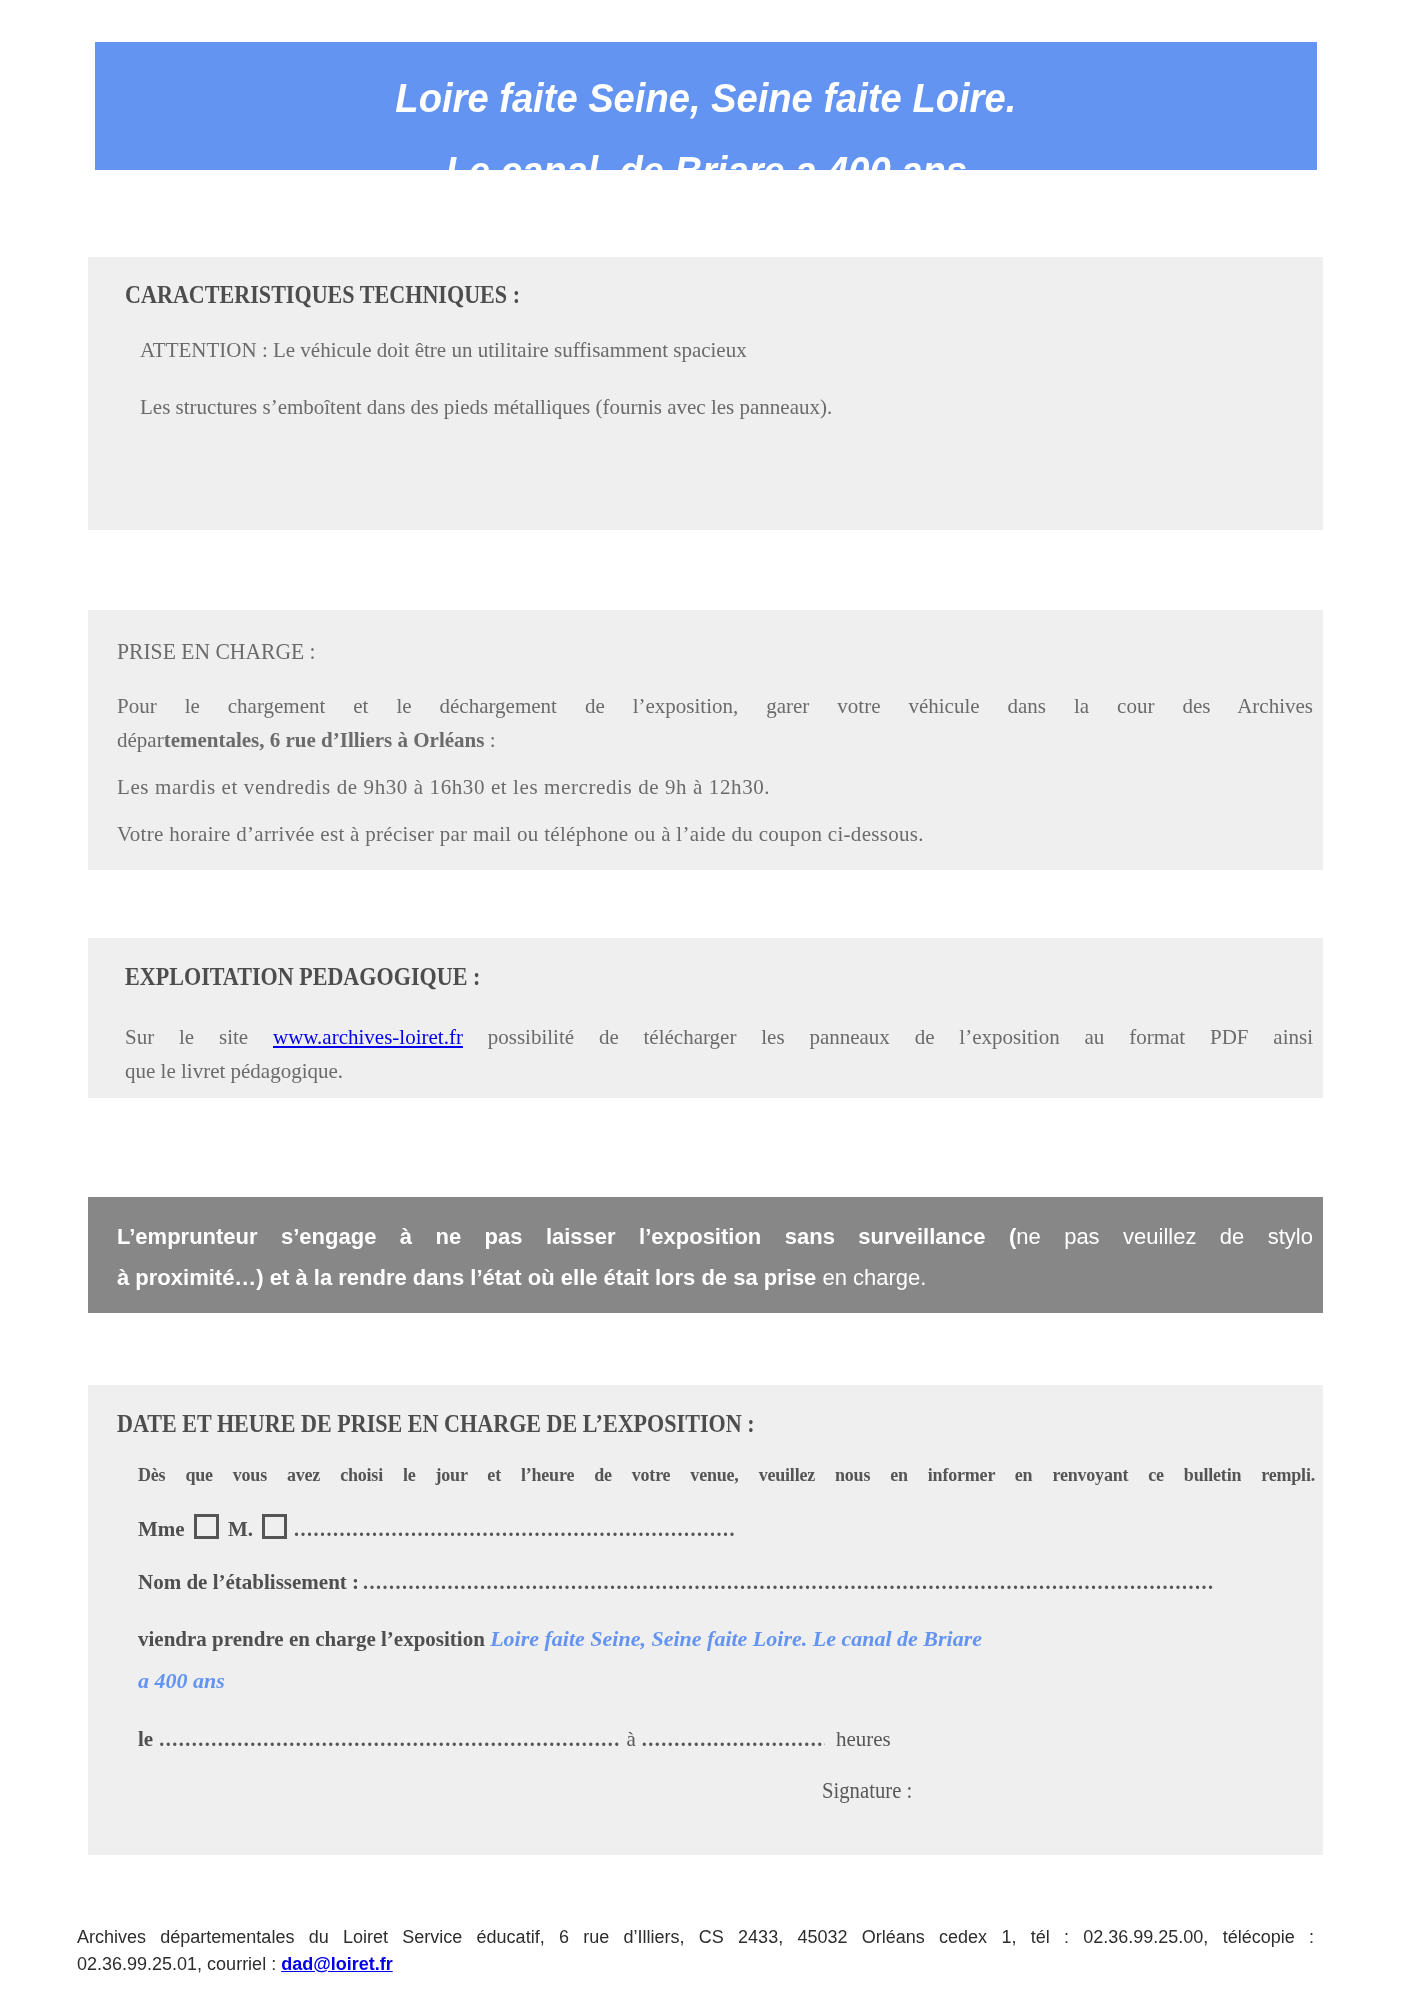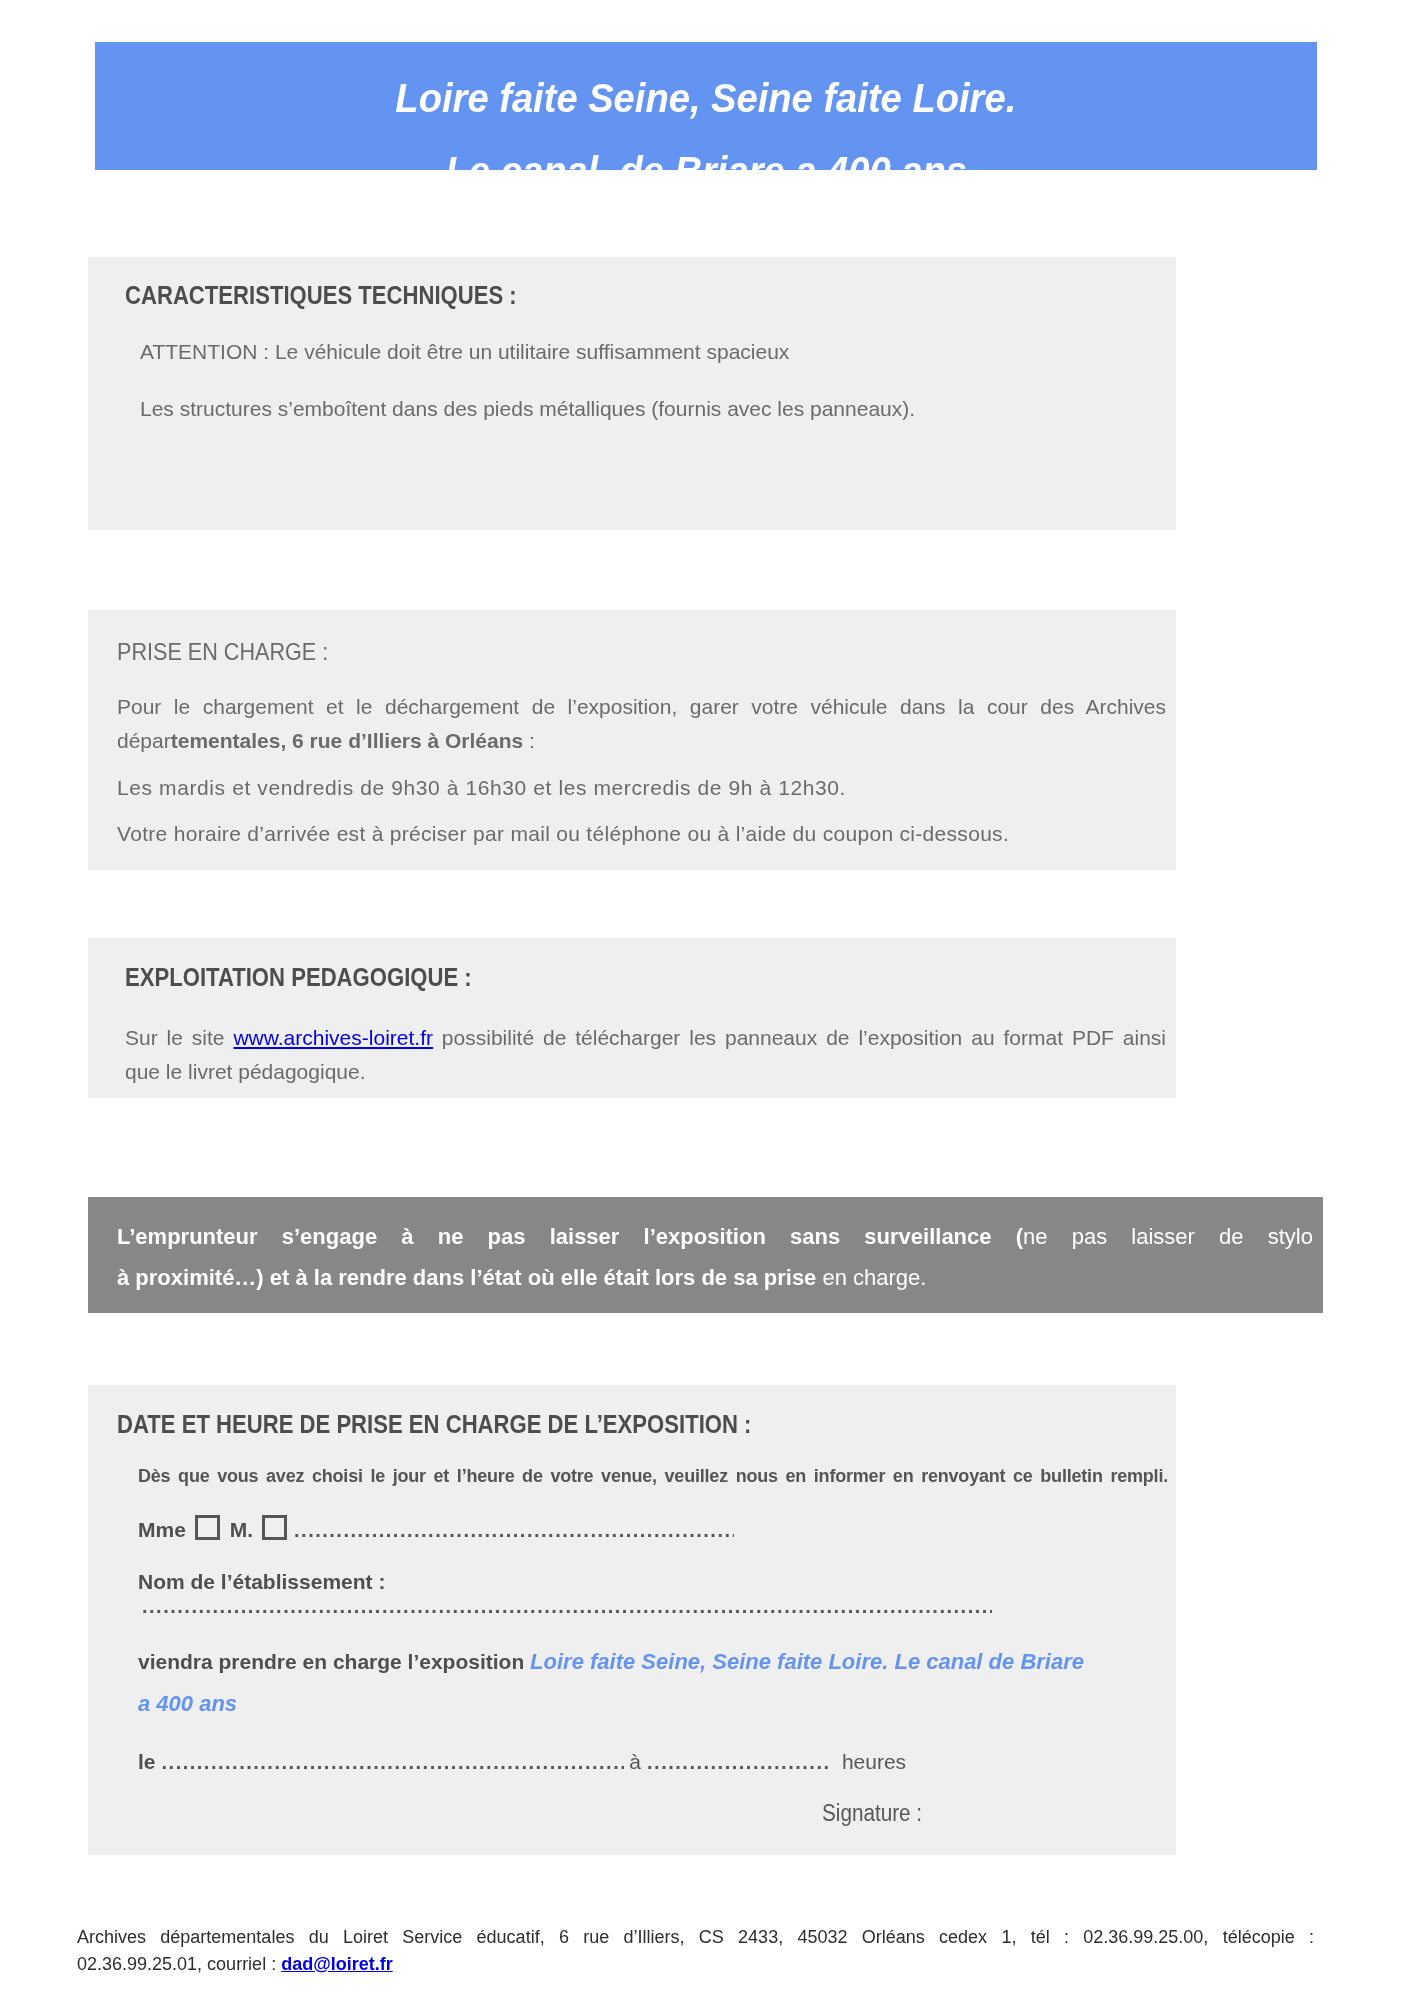--- a/index.html
+++ b/index.html
@@ -15,22 +15,23 @@
     padding-top:24px;
   }
   .banner .t-line{display:block;line-height:64px;}
   .banner .t-line span{
     display:inline-block;transform:scaleX(.93);transform-origin:50% 50%;
     color:#fff;font-weight:bold;font-style:italic;font-size:41px;letter-spacing:0;
     white-space:pre;
   }
   
   .box{
-    position:absolute;left:88px;width:1088px;background:var(--box-gray,#EFEFEF);
+    position:absolute;left:88px;width:1235px;background:var(--box-gray,#EFEFEF);
     box-sizing:border-box;
+    font-family:Liberation Serif, serif;
   }
   .sec-h{font-size:26px;font-weight:bold;color:#4D4D4D;}
   .squeeze85{display:inline-block;transform:scaleX(.85);transform-origin:0 50%;white-space:nowrap;}
   .squeeze90{display:inline-block;transform:scaleX(.90);transform-origin:0 50%;white-space:nowrap;}
   .body-text{color:#6B6B6B;font-size:21px;}
   .justlast{text-align:justify;text-align-last:justify;}
   .u{ text-decoration:underline; }
   a.doclink{color:var(--link-blue,#0000EB);text-decoration:underline;}
 
   #box-carac{top:257px;height:273px;padding:23px 20px 0 37px;}
@@ -114,21 +115,21 @@
 
 <div class="box" id="box-expl">
   <div class="sec-h"><span class="squeeze85">EXPLOITATION PEDAGOGIQUE :</span></div>
   <div class="body-text para">
     <div class="justlast"><span>Sur le site </span><a href="#" class="doclink">www.archives-loiret.fr</a><span> possibilité de télécharger les panneaux de l’exposition au format PDF ainsi</span></div>
     <div><span>que le livret pédagogique.</span></div>
   </div>
 </div>
 
 <div id="box-warn">
-  <div class="warn-line justlast"><span class="w-b">L’emprunteur s’engage à ne pas laisser l’exposition sans surveillance (</span><span>ne pas laisser de stylo</span></div>
+  <div class="warn-line justlast"><span class="w-b">L’emprunteur s’engage à ne pas laisser l’exposition sans surveillance (</span><span>ne pas veuillez de stylo</span></div>
   <div class="warn-line"><span class="w-b">à proximité…) et à la rendre dans l’état où elle était lors de sa prise </span><span>en charge.</span></div>
 </div>
 
 <div class="box" id="box-form">
   <div class="sec-h"><span class="squeeze85">DATE ET HEURE DE PRISE EN CHARGE DE L’EXPOSITION :</span></div>
   <div class="intro">Dès que vous avez choisi le jour et l’heure de votre venue, veuillez nous en informer en renvoyant ce bulletin rempli.</div>
 
   <div class="form-line">
     <span class="lbl-b">Mme</span><span class="cbx"></span>
     <span class="lbl-b">M.</span><span class="cbx"></span><span class="dots dots-mme">........................................................................................................................................................................................................................................................................</span>

